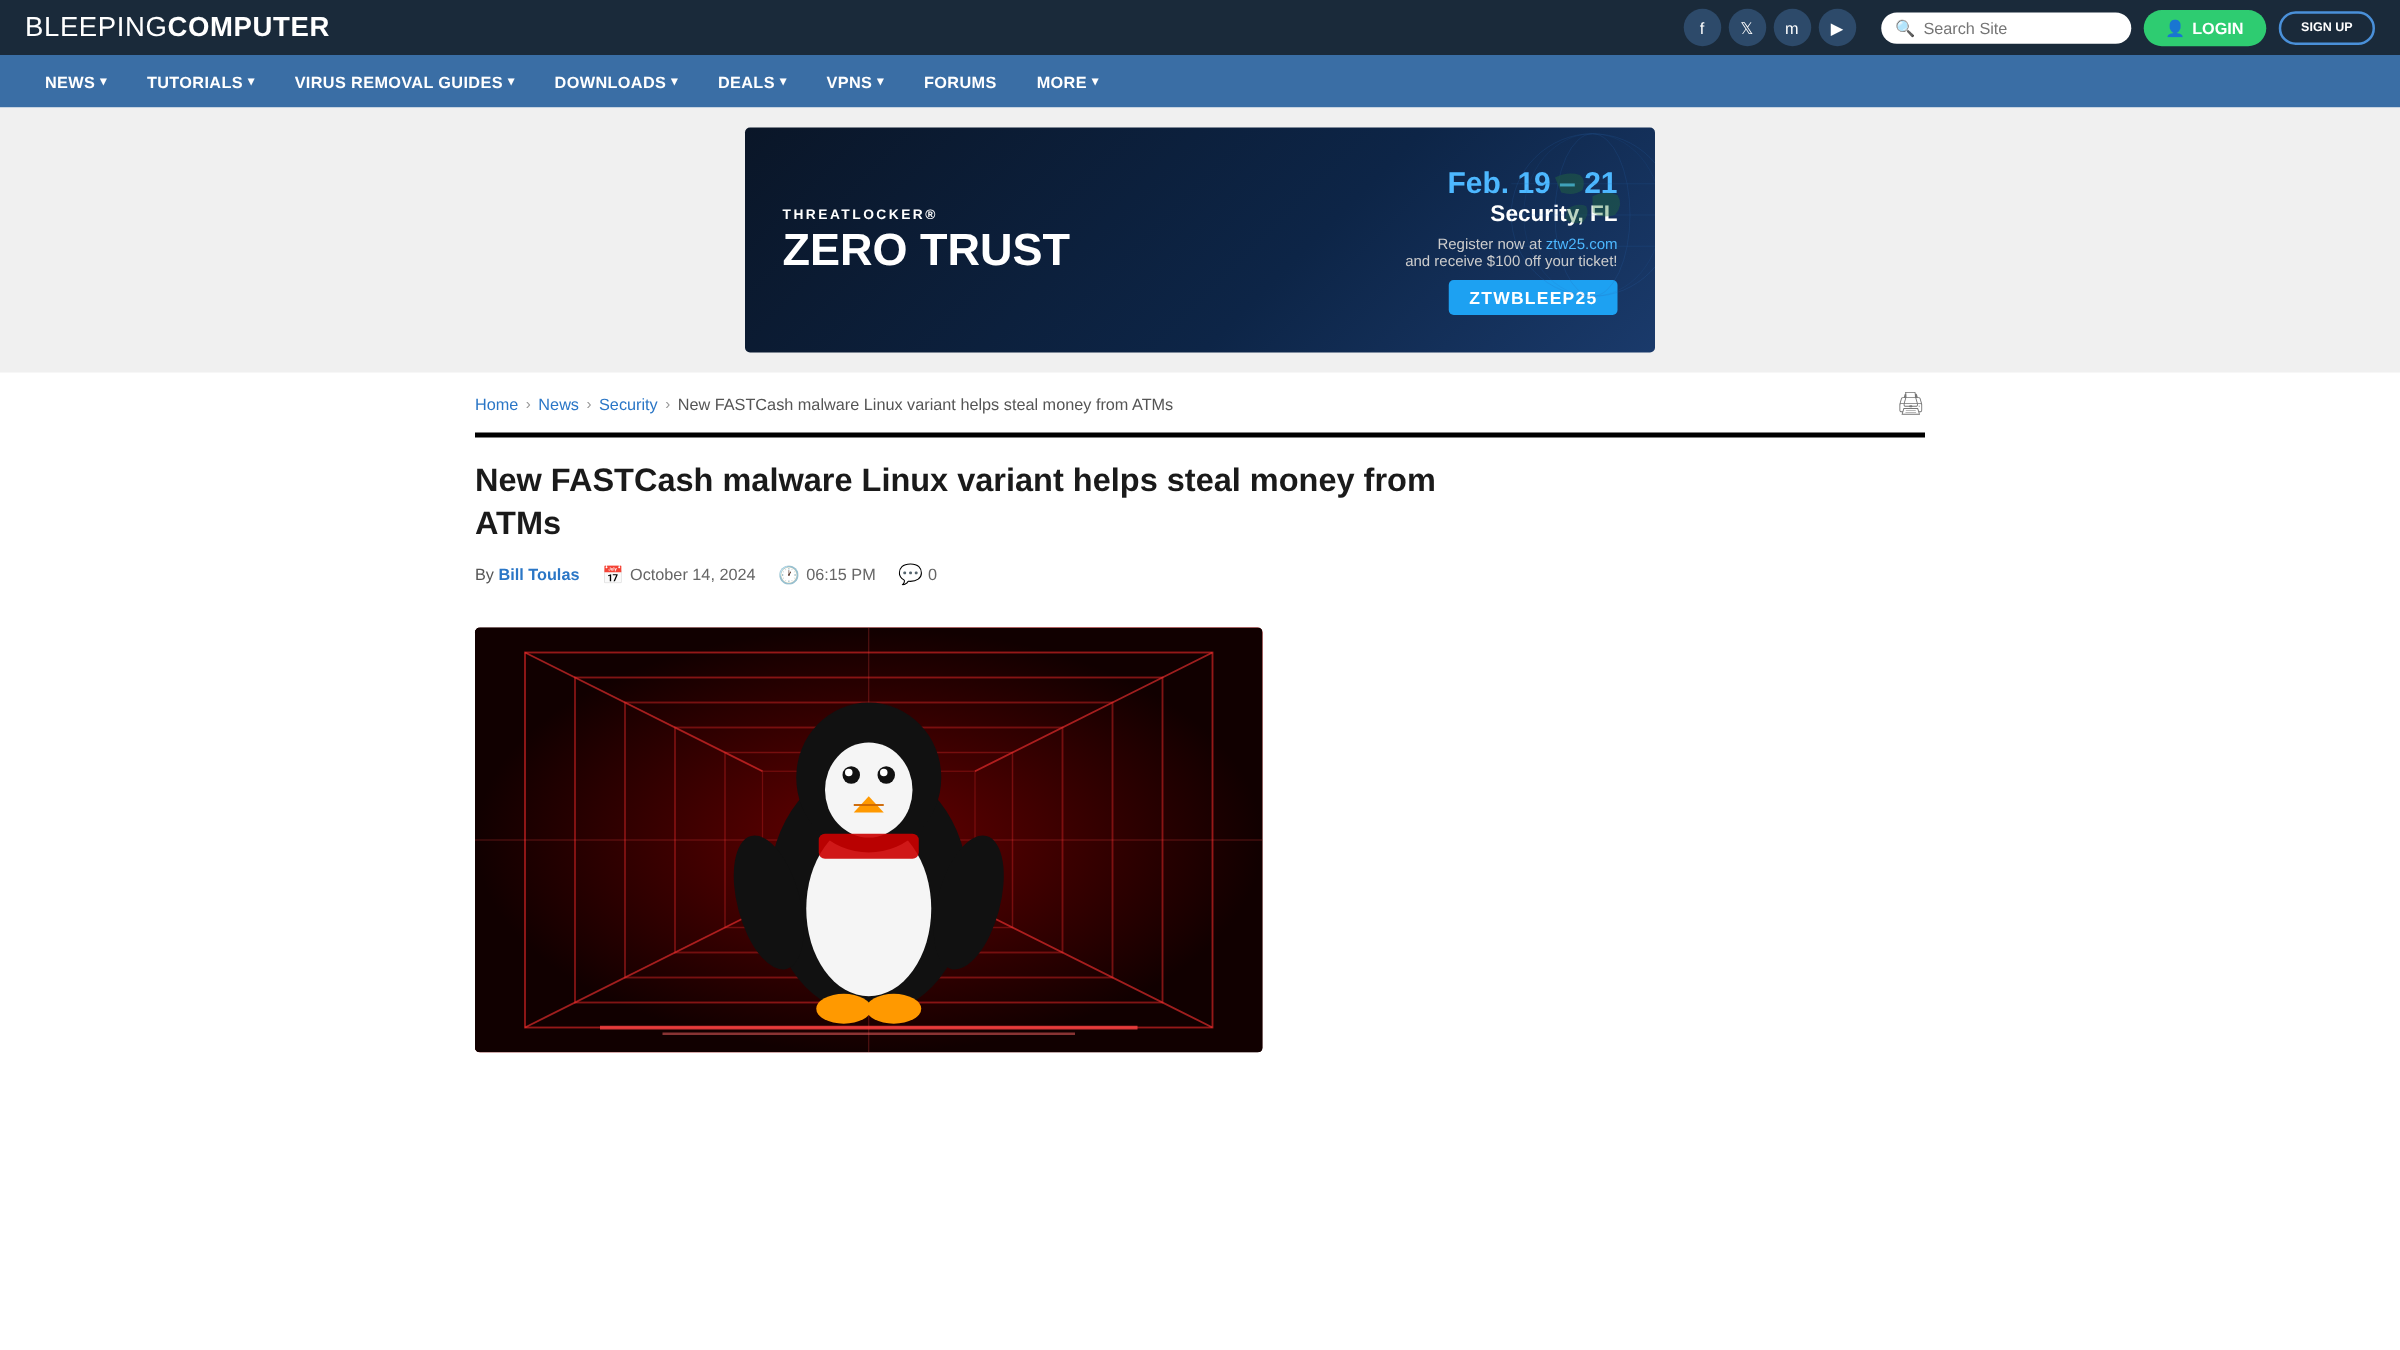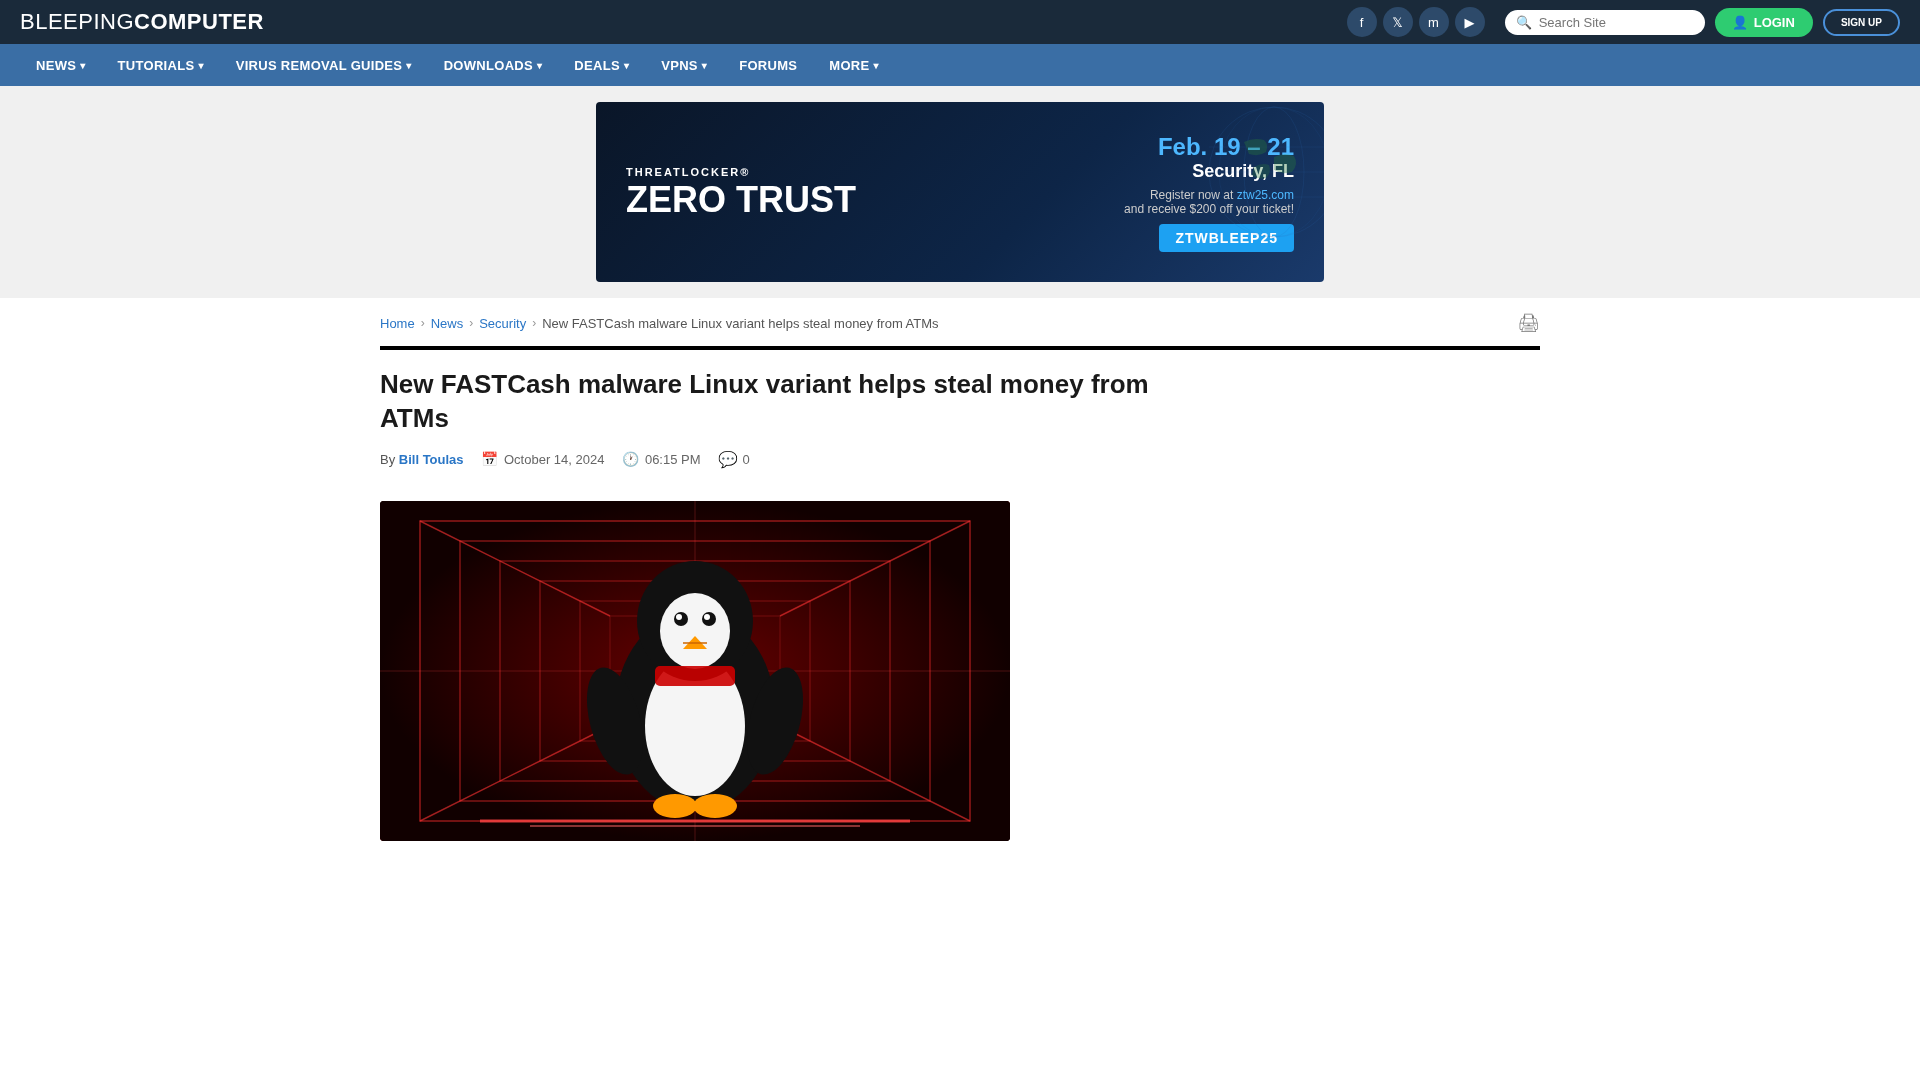--- a/index.html
+++ b/index.html
@@ -349,21 +349,21 @@
         <div>ZERO TRUST</div>
       </div>
     </div>
     <div class="ad-right">
       <div class="ad-date">Feb. 19 – 21</div>
       <div class="ad-location">Security, FL</div>
       <div class="ad-register">
         <span>Register now at</span>
         <a style="color:#4db8ff;">ztw25.com</a>
       </div>
-      <div class="ad-discount">and receive $200 off your ticket!</div>
+      <div class="ad-discount">and receive $100 off your ticket!</div>
       <div class="ad-code">ZTWBLEEP25</div>
     </div>
 
     <svg class="ad-globe" viewBox="0 0 140 180" xmlns="http://www.w3.org/2000/svg">
       <circle cx="90" cy="70" r="65" fill="none" stroke="#2a6ab5" stroke-width="0.5" opacity="0.6"></circle>
       <ellipse cx="90" cy="70" rx="30" ry="65" fill="none" stroke="#2a6ab5" stroke-width="0.5" opacity="0.6"></ellipse>
       <ellipse cx="90" cy="70" rx="55" ry="65" fill="none" stroke="#2a6ab5" stroke-width="0.5" opacity="0.4"></ellipse>
       <line x1="25" y1="45" x2="155" y2="45" stroke="#2a6ab5" stroke-width="0.5" opacity="0.5"></line>
       <line x1="25" y1="70" x2="155" y2="70" stroke="#2a6ab5" stroke-width="0.5" opacity="0.5"></line>
       <line x1="25" y1="95" x2="155" y2="95" stroke="#2a6ab5" stroke-width="0.5" opacity="0.5"></line>

